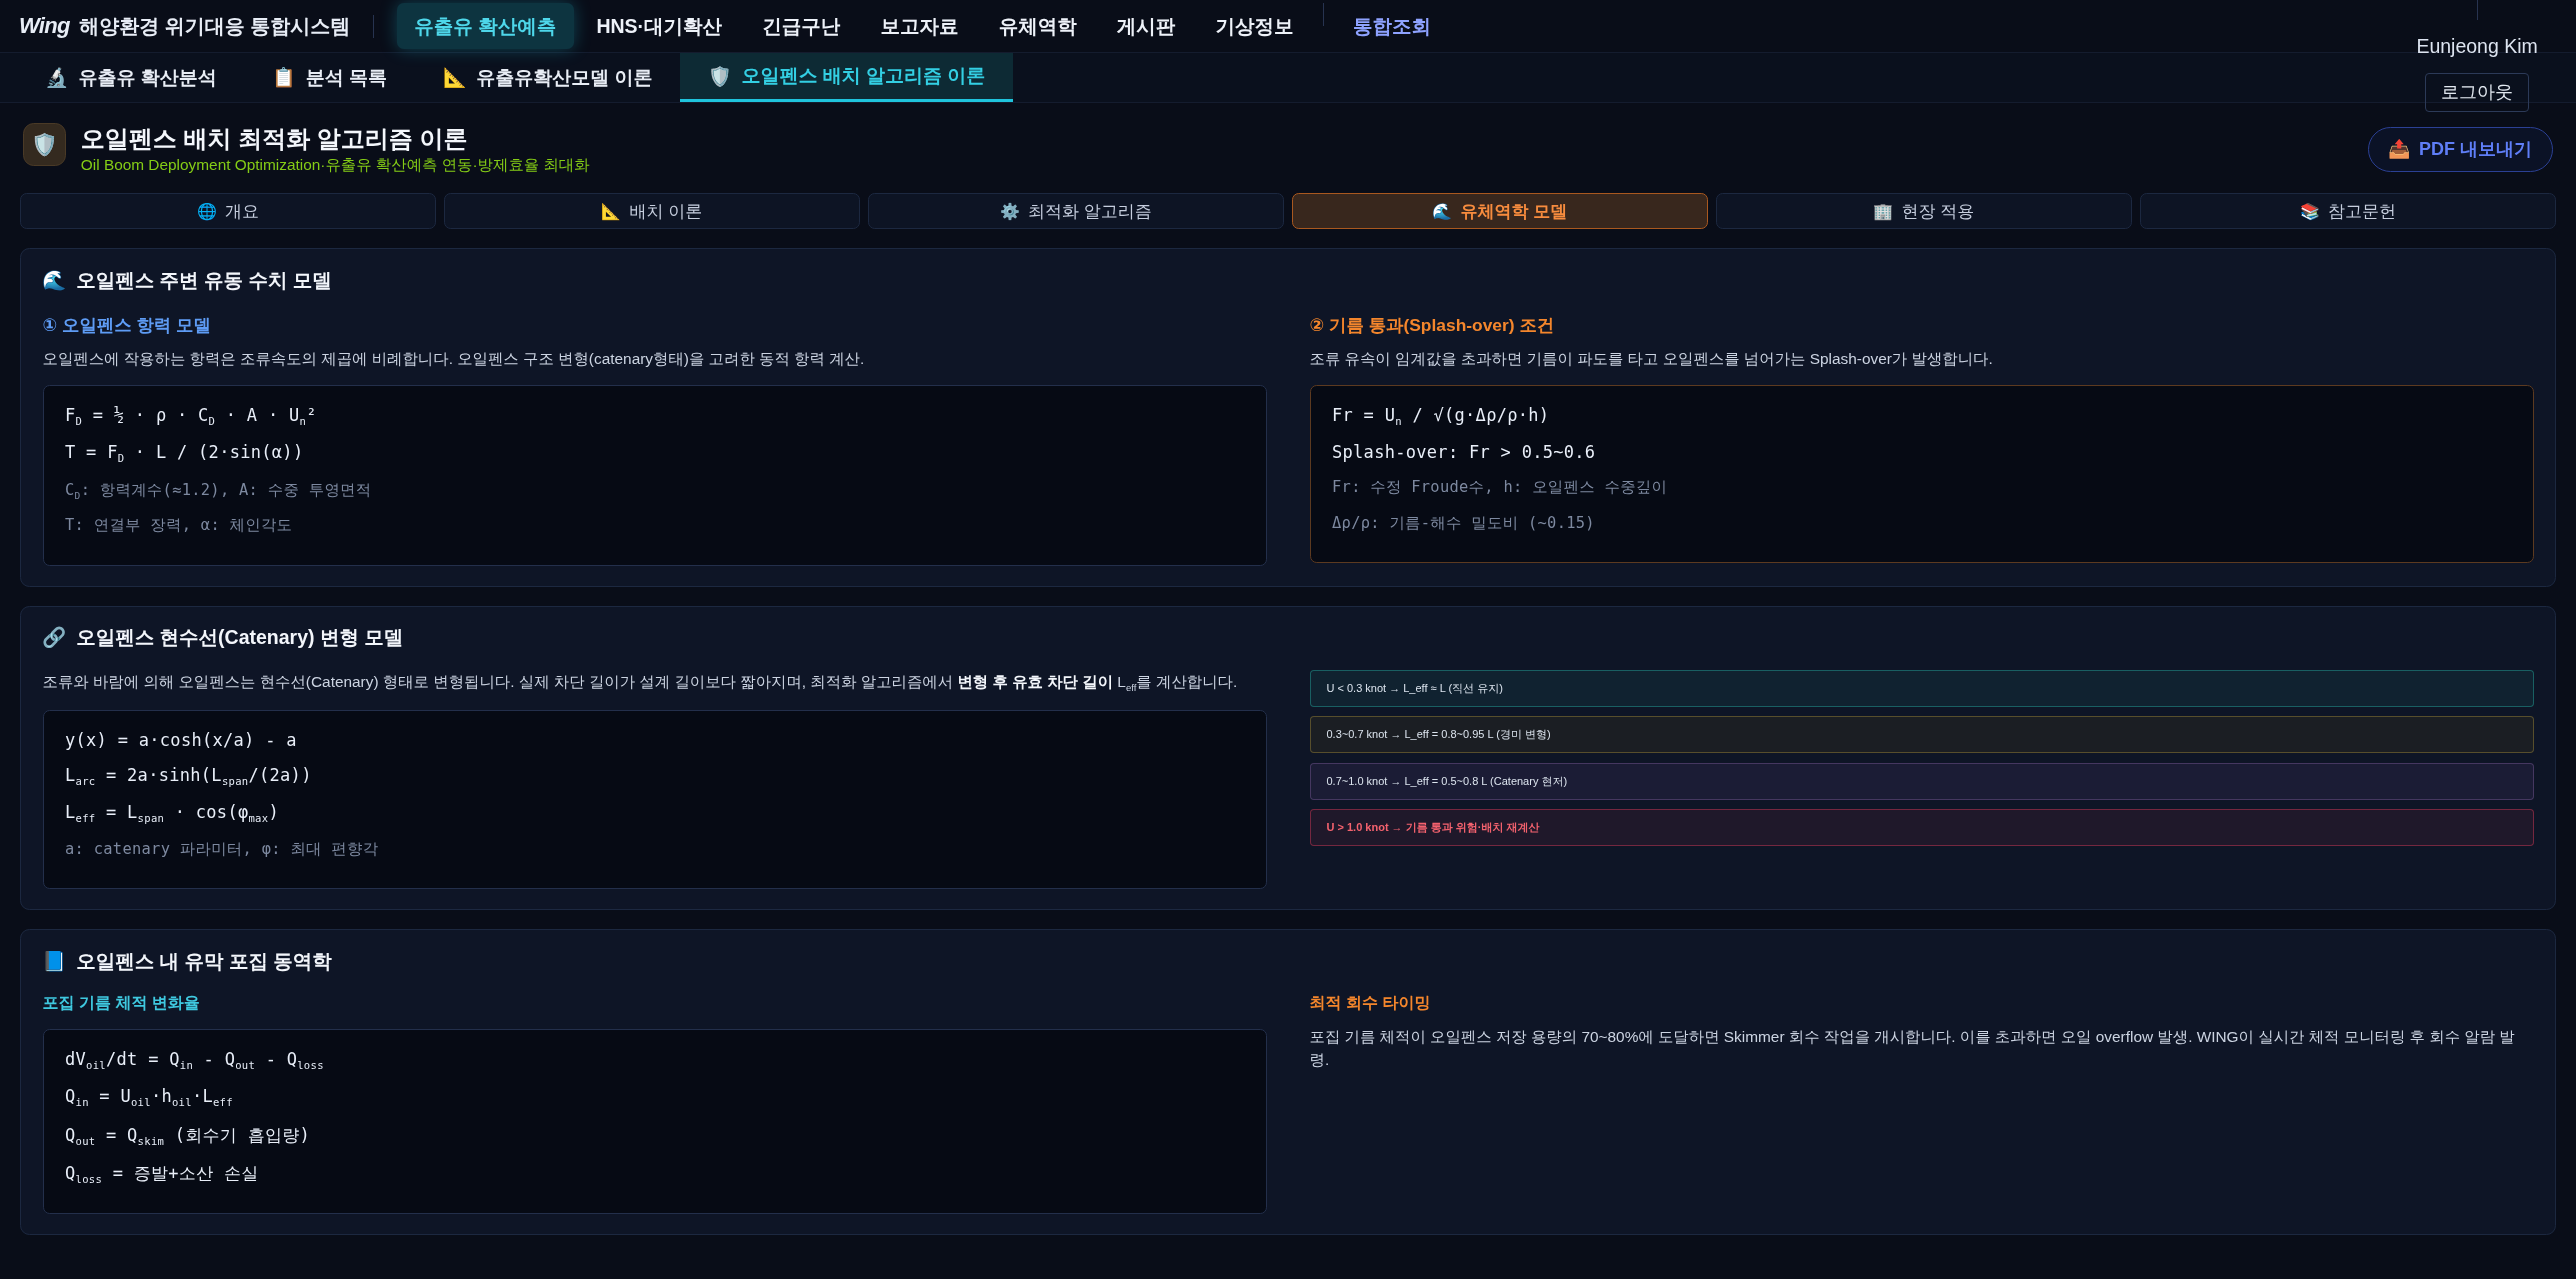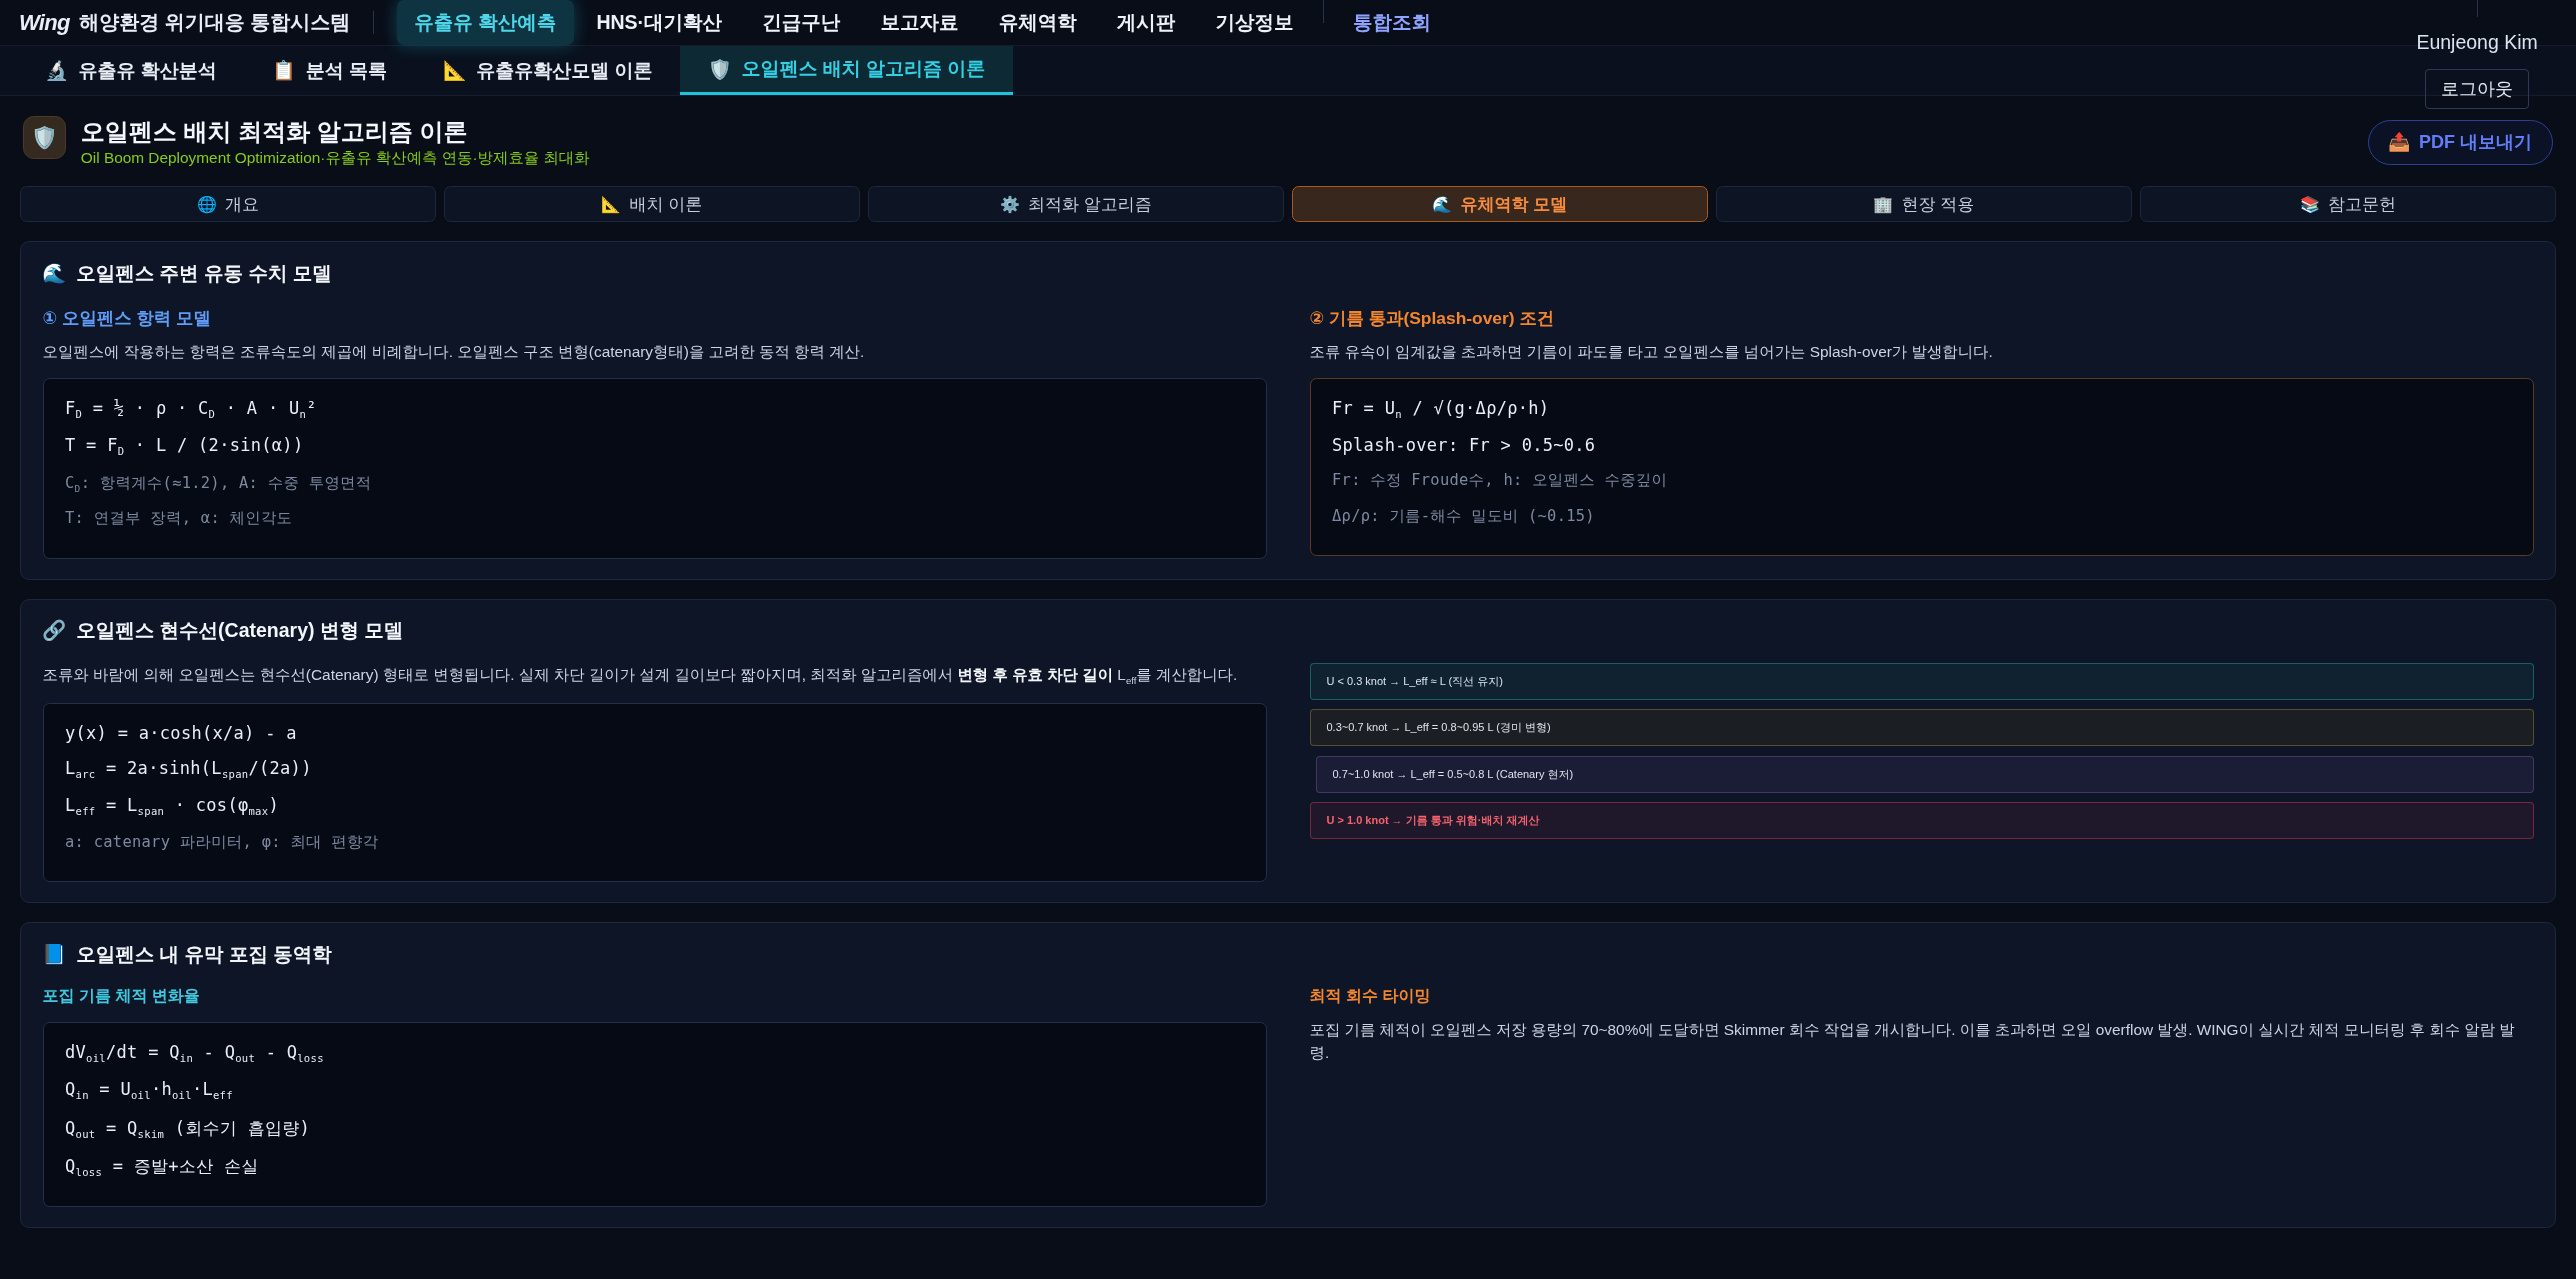--- a/index.html
+++ b/index.html
@@ -8,21 +8,21 @@
     background: #090d18;
     font-family: "Liberation Sans", "DejaVu Sans", sans-serif;
     color: #e8edf6;
     overflow: hidden;
   }
   sub { font-size: 0.62em; }
   b { font-weight: 700; color: #f3f6fb; }
 
   
   .topbar {
-    height: 46px; display: flex; align-items: center;
+    height: 53px; display: flex; align-items: center;
     padding: 0 19px; border-bottom: 0.7px solid #141c2e; background: #090d18;
   }
   .brand { display: flex; align-items: center; gap: 9.4px; white-space: nowrap; }
   .brand-mark { font-size: 22px; font-weight: 700; font-style: italic; letter-spacing: -0.7px; }
   .app-title { font-size: 20px; font-weight: 700; }
   .v-divider { width: 0.7px; height: 23px; background: #273350; margin: 0 23px; flex: none; }
   .main-nav { display: flex; align-items: flex-start; gap: 5.4px; flex: 1; }
   .nav-item {
     font-size: 19.5px; font-weight: 700; color: #eef2f9;
     padding: 9.4px 17.4px; border-radius: 6.7px; cursor: pointer; white-space: nowrap;
@@ -125,21 +125,21 @@
 
   
   .corr-list { margin-top: 13.4px; }
   .corr-item {
     font-size: 11px; color: #dce4ee;
     border-radius: 4px; padding: 10px 16px; margin-bottom: 9.4px;
     border: 0.7px solid transparent;
   }
   .corr-item.safe   { background: rgba(45,212,191,.07);  border-color: rgba(45,212,191,.35); }
   .corr-item.mild   { background: rgba(234,179,8,.06);   border-color: rgba(200,170,60,.35); }
-  .corr-item.severe { background: rgba(192,132,252,.07); border-color: rgba(170,120,200,.3); margin-left: 6px; }
+  .corr-item.severe { background: rgba(192,132,252,.07); border-color: rgba(170,120,200,.3); }
   .corr-item.danger { background: rgba(244,63,94,.08);   border-color: rgba(244,63,94,.4); color: #f4626e; font-weight: 700; }
 </style>
 </head>
 <body>
 
 <header class="topbar">
   <div class="brand">
     <span class="brand-mark">Wing</span>
     <span class="app-title">해양환경 위기대응 통합시스템</span>
   </div>

